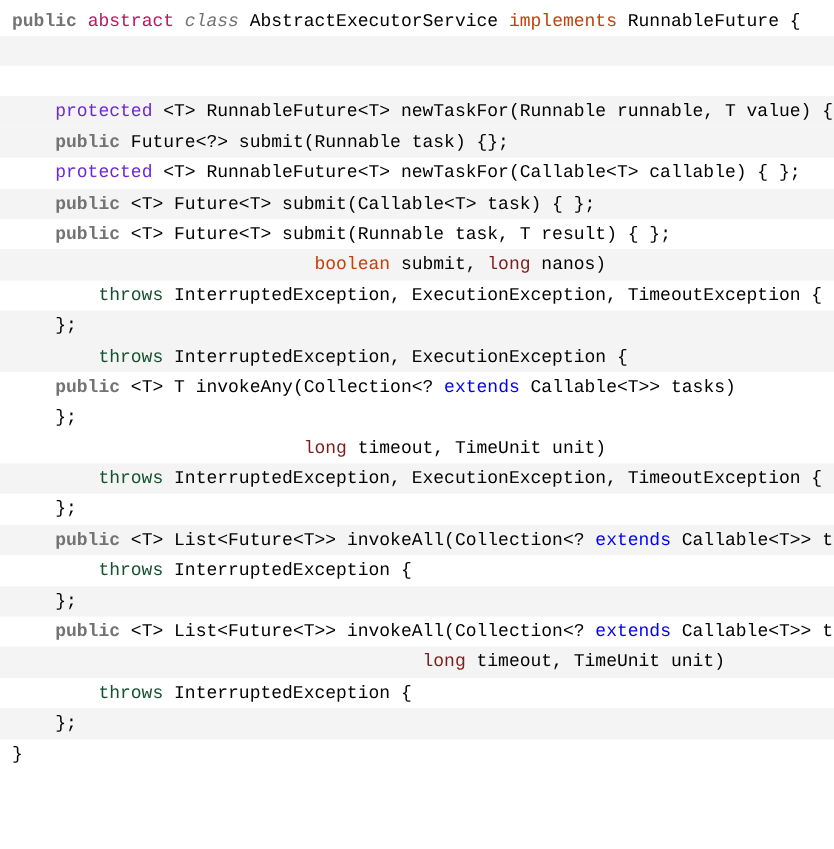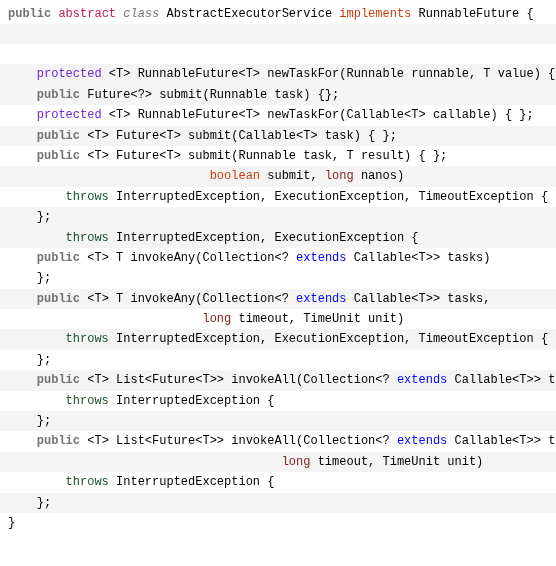--- a/index.html
+++ b/index.html
@@ -61,21 +61,20 @@
   <div class="code-line">        <span class="kw-throws">throws</span><span class="plain"> InterruptedException, ExecutionException, TimeoutException {</span></div>
 
   <div class="code-line striped"><span class="plain">    };</span></div>
 
   <div class="code-line striped">        <span class="kw-throws">throws</span><span class="plain"> InterruptedException, ExecutionException {</span></div>
 
   <div class="code-line">    <span class="kw-public">public</span><span class="plain"> &lt;T&gt; T invokeAny(Collection&lt;? </span><span class="kw-extends">extends</span><span class="plain"> Callable&lt;T&gt;&gt; tasks)</span></div>
 
   <div class="code-line"><span class="plain">    };</span></div>
 
-  <div class="code-line striped">    <span class="kw-public">public</span><span class="plain"> &lt;T&gt; T invokeAny(Collection&lt;? </span><span class="kw-extends">extends</span><span class="plain"> Callable&lt;T&gt;&gt; tasks,</span></div>
 
   <div class="code-line">                           <span class="kw-long">long</span><span class="plain"> timeout, TimeUnit unit)</span></div>
 
   <div class="code-line striped">        <span class="kw-throws">throws</span><span class="plain"> InterruptedException, ExecutionException, TimeoutException {</span></div>
 
   <div class="code-line"><span class="plain">    };</span></div>
 
   <div class="code-line striped">    <span class="kw-public">public</span><span class="plain"> &lt;T&gt; List&lt;Future&lt;T&gt;&gt; invokeAll(Collection&lt;? </span><span class="kw-extends">extends</span><span class="plain"> Callable&lt;T&gt;&gt; tasks)</span></div>
 
   <div class="code-line">        <span class="kw-throws">throws</span><span class="plain"> InterruptedException {</span></div>

